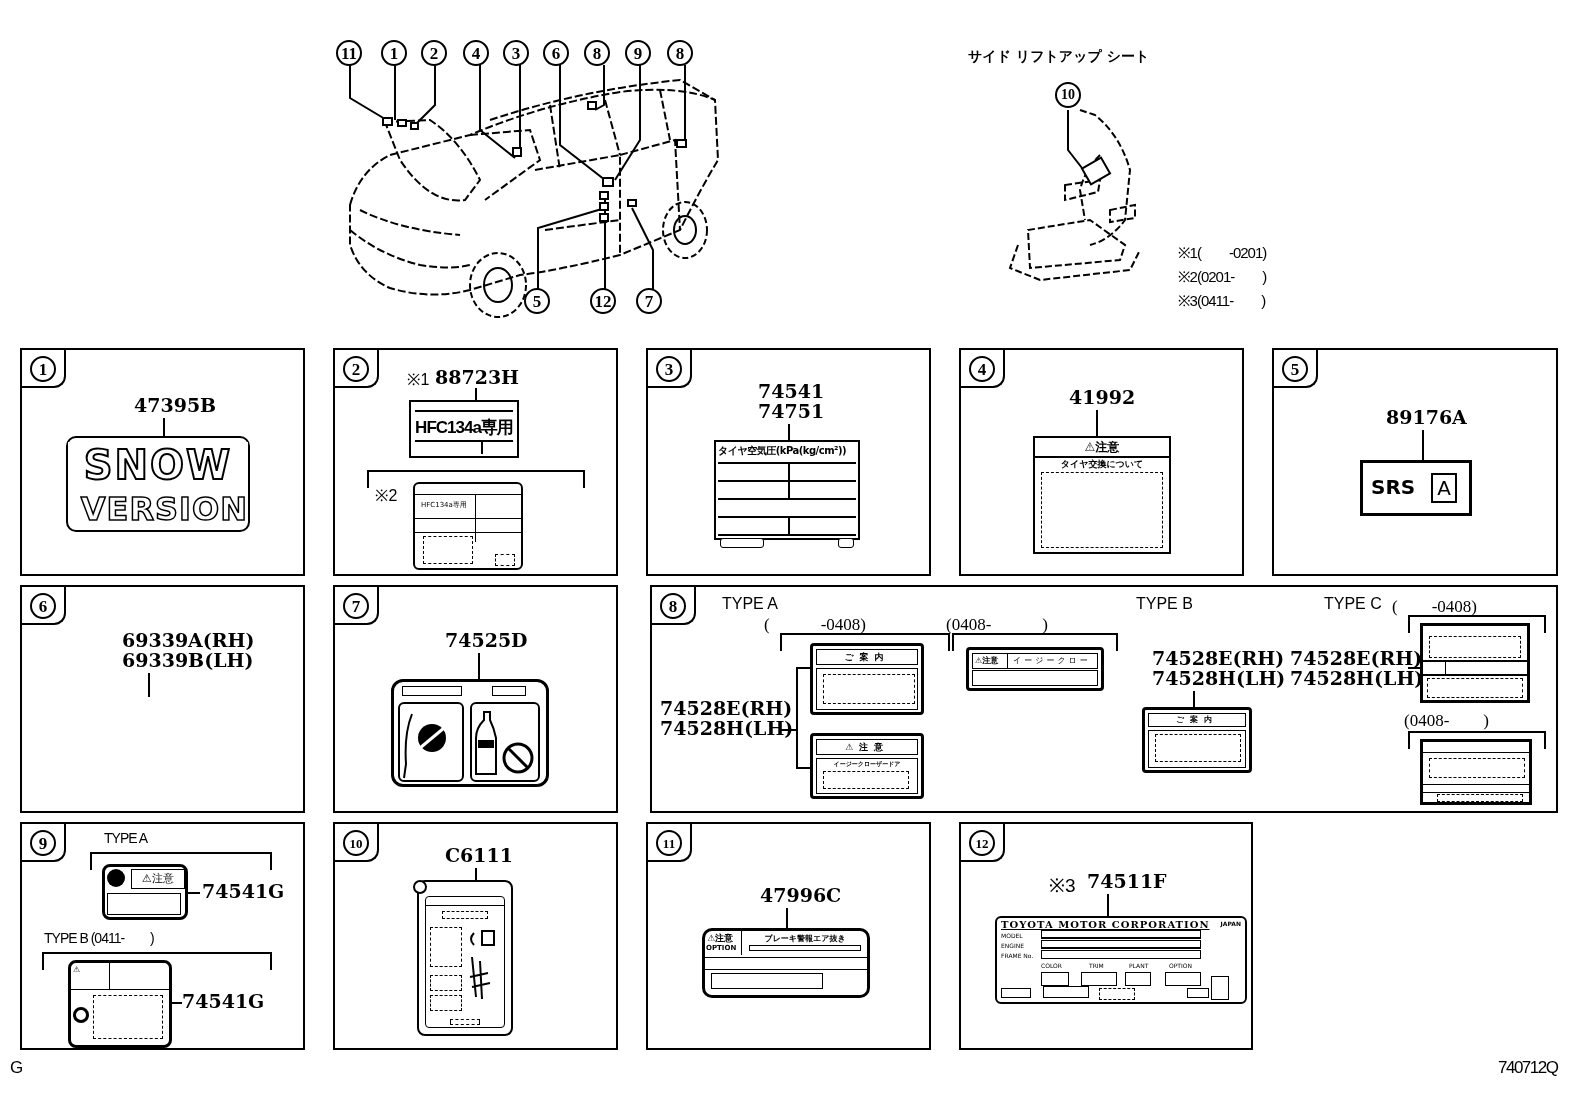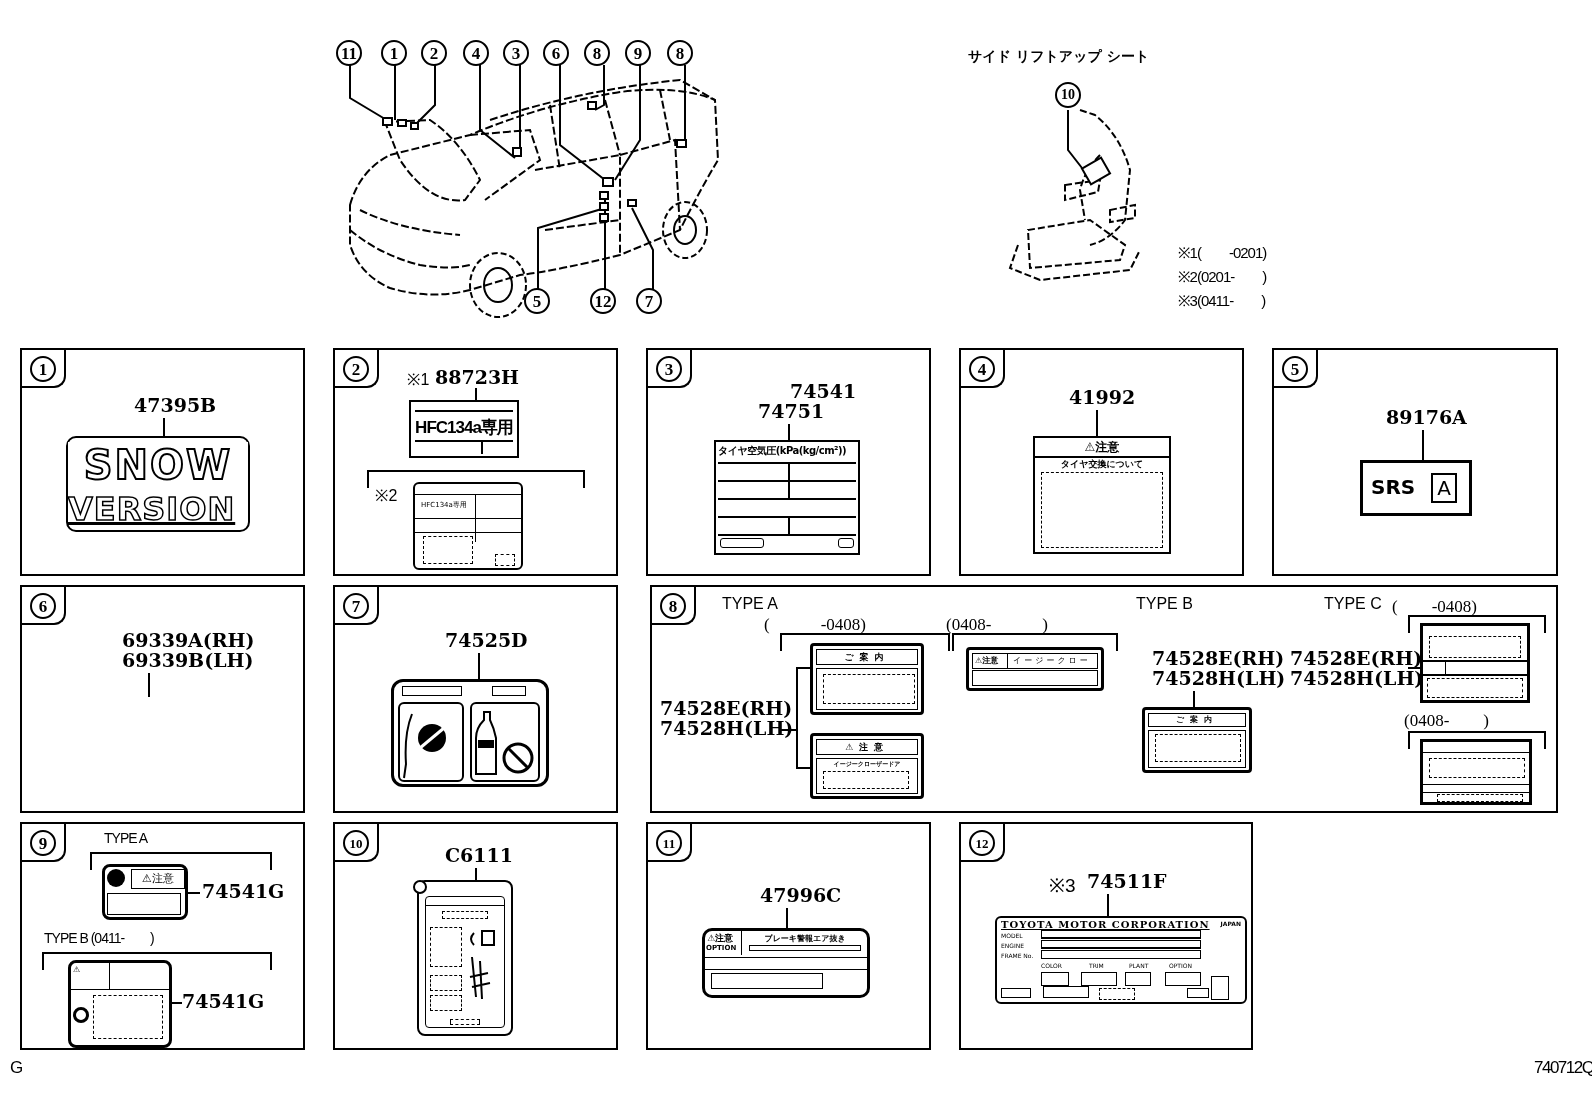--- a/index.html
+++ b/index.html
@@ -117,21 +117,21 @@
   <div class="note" style="left:218px;top:250px;">※3(0411-　　)</div>
 </div>
 
 <div class="panel" style="left:20px;top:348px;width:285px;height:228px;">
   <div class="tab"></div>
   <div class="circ">1</div>
   <div class="pn" style="left:112px;top:44px;">47395B</div>
   <div class="vline" style="left:141px;top:68px;height:20px;"></div>
   <div class="lbl" style="left:44px;top:86px;width:184px;height:96px;border-radius:10px;">
     <div style="position:absolute;left:0;right:0;top:4px;text-align:center;font-family:'DejaVu Sans',sans-serif;font-weight:900;font-size:40px;letter-spacing:2px;color:#fff;-webkit-text-stroke:2px #000;background:repeating-linear-gradient(#fff 0 2px,#fff 2px 4px);">SNOW</div>
-    <div style="position:absolute;left:0;right:0;top:52px;text-align:left;font-family:'DejaVu Sans',sans-serif;font-weight:bold;font-size:32px;letter-spacing:1px;color:#fff;text-decoration:underline;-webkit-text-stroke:1.5px #000;">VERSION</div>
+    <div style="position:absolute;left:0;right:0;top:52px;text-align:right;font-family:'DejaVu Sans',sans-serif;font-weight:bold;font-size:32px;letter-spacing:1px;color:#fff;-webkit-text-stroke:1.5px #000;">VERSION</div>
   </div>
 </div>
 
 <div class="panel" style="left:333px;top:348px;width:285px;height:228px;">
   <div class="tab"></div>
   <div class="circ">2</div>
   <div class="pnl" style="left:72px;top:18px;">※1</div>
   <div class="pn" style="left:100px;top:16px;">88723H</div>
   <div class="vline" style="left:140px;top:38px;height:14px;"></div>
   <div class="lbl" style="left:74px;top:50px;width:110px;height:58px;">
@@ -149,24 +149,24 @@
     <div class="hline" style="left:0;right:0;top:34px;border-top-width:1px;"></div>
     <div class="hline" style="left:0;right:0;top:48px;border-top-width:1px;"></div>
     <div class="dash" style="left:8px;top:52px;width:50px;height:28px;"></div>
     <div class="dash" style="left:80px;top:70px;width:20px;height:12px;"></div>
   </div>
 </div>
 
 <div class="panel" style="left:646px;top:348px;width:285px;height:228px;">
   <div class="tab"></div>
   <div class="circ">3</div>
-  <div class="pn" style="left:110px;top:30px;margin-left:32px;">74541</div>
+  <div class="pn" style="left:110px;top:30px;">74541</div>
   <div class="pn" style="left:110px;top:50px;">74751</div>
   <div class="vline" style="left:140px;top:74px;height:16px;"></div>
-  <div class="lbl" style="left:66px;top:90px;width:146px;height:115px;">
+  <div class="lbl" style="left:66px;top:90px;width:146px;height:100px;">
     <div style="position:absolute;left:2px;top:2px;font-size:10px;font-weight:bold;white-space:nowrap;letter-spacing:-0.5px;">タイヤ空気圧(kPa(kg/cm²))</div>
     <div class="hline" style="left:2px;right:2px;top:20px;"></div>
     <div class="hline" style="left:2px;right:2px;top:38px;"></div>
     <div class="hline" style="left:2px;right:2px;top:56px;"></div>
     <div class="hline" style="left:2px;right:2px;top:74px;"></div>
     <div class="hline" style="left:2px;right:2px;top:92px;"></div>
     <div class="vline" style="left:72px;top:20px;height:36px;"></div>
     <div class="vline" style="left:72px;top:74px;height:18px;"></div>
     <div class="lbl" style="left:4px;top:96px;width:44px;height:10px;border-width:1px;border-radius:3px;"></div>
     <div class="lbl" style="left:122px;top:96px;width:16px;height:10px;border-width:1px;border-radius:3px;"></div>
@@ -391,13 +391,13 @@
     <div class="lbl" style="left:168px;top:54px;width:36px;height:14px;border-width:1px;"></div>
     <div class="lbl" style="left:4px;top:70px;width:30px;height:10px;border-width:1px;"></div>
     <div class="lbl" style="left:46px;top:68px;width:46px;height:12px;border-width:1px;"></div>
     <div class="lbl" style="left:102px;top:70px;width:36px;height:12px;border-width:1px;border-style:dashed;"></div>
     <div class="lbl" style="left:190px;top:70px;width:22px;height:10px;border-width:1px;"></div>
     <div class="lbl" style="left:214px;top:58px;width:18px;height:24px;border-width:1px;"></div>
   </div>
 </div>
 
 <div class="abs" style="left:10px;top:1058px;font-family:'Liberation Sans',sans-serif;font-size:17px;letter-spacing:-1px;">G</div>
-<div class="abs" style="left:1498px;top:1058px;font-family:'Liberation Sans',sans-serif;font-size:17px;letter-spacing:-1.5px;margin-left:36px;">740712Q</div>
+<div class="abs" style="left:1498px;top:1058px;font-family:'Liberation Sans',sans-serif;font-size:17px;letter-spacing:-1.5px;">740712Q</div>
 
 </body></html>

